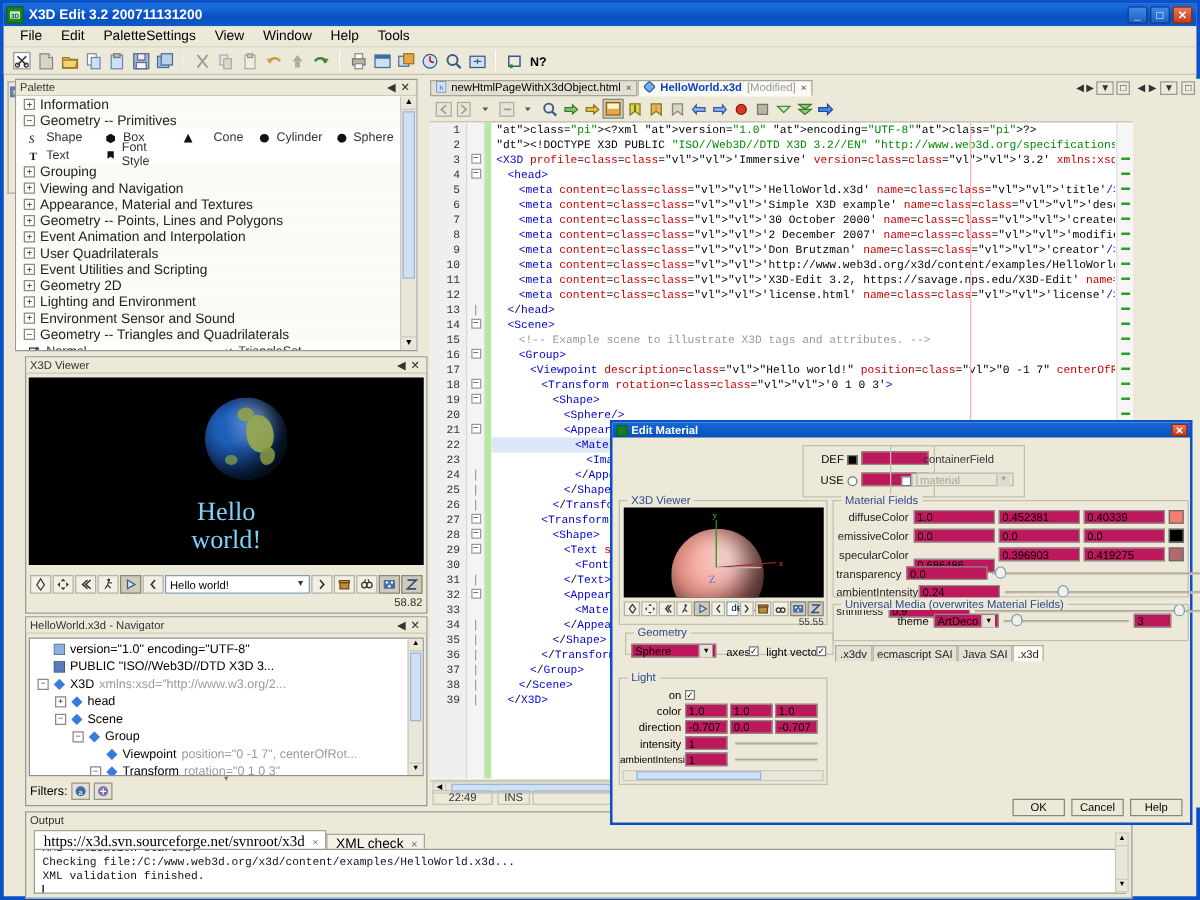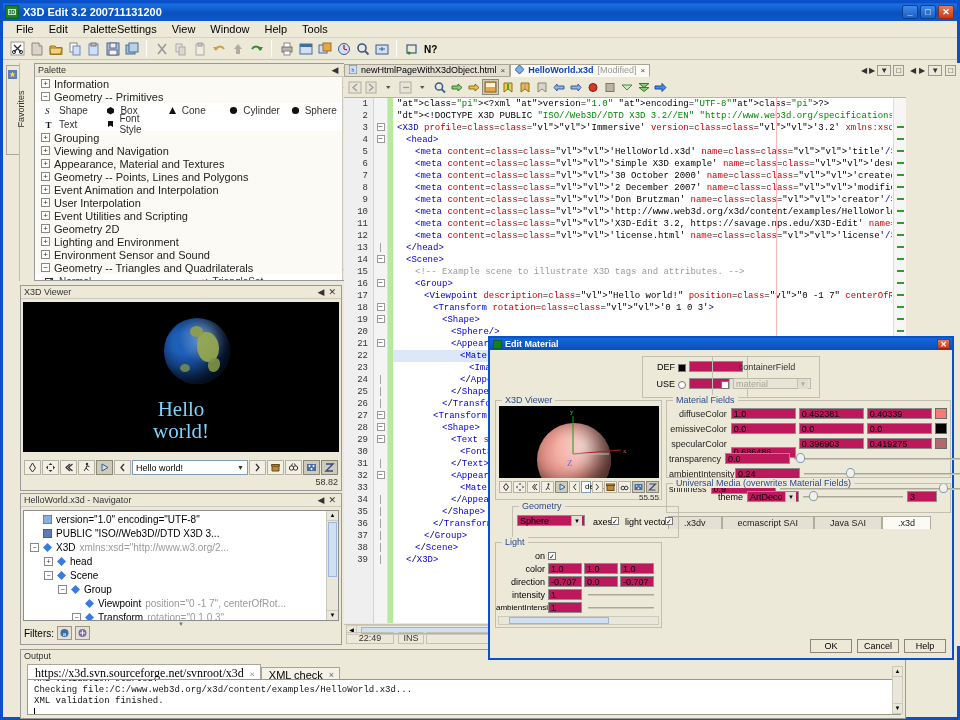--- a/index.html
+++ b/index.html
@@ -74,21 +74,21 @@
   
   .panel { position:absolute; background:#ece9d8; border:1px solid #999; }
   .panel-head {
     height:13px; background:#ece9d8; border-bottom:1px solid #cdc9bb;
     display:flex; align-items:center; font-size:9px; color:#333; padding:0 3px;
   }
   .panel-head .ph-title { flex:1; white-space:nowrap; overflow:hidden; }
   .ph-ctl { font-size:9px; color:#333; padding:0 2px; }
 
   
-  #palette { left:28px; top:0; width:322px; height:218px; }
+  #palette { left:6px; top:0; width:322px; height:218px; }
   .pal-body { position:absolute; left:0; top:13px; right:0; bottom:0; background:#fff; overflow:hidden; }
   .pal-scroll { position:absolute; right:0; top:0; width:13px; bottom:0; background:#e9e6da; border-left:1px solid #cdc9bb; }
   .pal-inner { position:absolute; left:0; top:0; right:13px; bottom:0; overflow:hidden; }
   .cat-row {
     display:flex; align-items:center; height:13px; padding-left:6px;
     font-size:11px; color:#222; background:#fbfaf5;
   }
   .exp {
     display:inline-block; width:9px; height:9px; border:1px solid #888; background:#fff;
     font-size:8px; line-height:7px; text-align:center; margin-right:4px; color:#333;
@@ -234,21 +234,21 @@
   .radio.sq { border-radius:0; background:#000; }
   .chk { width:8px; height:8px; border:1px solid #777; background:#fff; display:inline-block; font-size:7px; line-height:7px; text-align:center; color:#000; }
   .chk.on::after { content:"\2713"; }
   .mf-row { display:flex; align-items:center; height:13px; margin-bottom:2px; }
   .mf-lbl { width:66px; text-align:right; padding-right:4px; font-size:9px; color:#222; }
   .swatch { width:13px; height:11px; border:1px solid #6b6b6b; margin-left:3px; }
   .slider { position:relative; height:11px; flex:1; }
   .slider .track { position:absolute; left:0; right:0; top:5px; height:2px; background:#cdcabb; border-top:1px solid #a9a69a; }
   .slider .knob { position:absolute; top:0px; width:9px; height:10px; background:#f3f1e7; border:1px solid #7f9db9; border-radius:50% 50% 45% 45%; }
   .dtabs { display:flex; align-items:flex-end; font-size:9px; }
-  .dtab { border:1px solid #b0ac9e; border-bottom:none; background:#e4e1d4; padding:1px 15px; color:#222; }
+  .dtab { border:1px solid #b0ac9e; border-bottom:none; background:#e4e1d4; padding:1px 3px; color:#222; }
   .dtab.active { background:#fbfaf4; }
   .dcode { font-family:"Liberation Mono", monospace; font-size:7px; color:#111; line-height:8px; white-space:pre; }
   .dbtn {
     height:14px; min-width:42px; border:1px solid #8b8778; background:#ece9d8;
     font-size:9px; display:flex; align-items:center; justify-content:center; color:#000;
   }
   .mini-viewer { position:absolute; background:#000; overflow:hidden; }
   .msphere {
     position:absolute; left:38px; top:17px; width:74px; height:74px; border-radius:50%;
     background:
@@ -478,21 +478,21 @@
                     </svg>
                   </span>
                   <span style="margin-left: 3px;">Box</span>
                 </div>
                 <div class="pitem" style="width: 62px;">
                   <span class="gi">
                     <svg width="9" height="9" viewBox="0 0 9 9">
                       <path d="M4.5 1 L8 8 L1 8 Z" fill="#111"></path>
                     </svg>
                   </span>
-                  <span style="margin-left: 3px;">Cone</span>
+                  <span style="margin-left: 14px;">Cone</span>
                 </div>
                 <div class="pitem" style="width: 62px;">
                   <span class="gi">
                     <svg width="9" height="9" viewBox="0 0 9 9">
                       <ellipse cx="4.5" cy="4.5" rx="3.6" ry="3.4" fill="#111"></ellipse>
                     </svg>
                   </span>
                   <span style="margin-left: 3px;">Cylinder</span>
                 </div>
                 <div class="pitem" style="width: 62px;">
@@ -537,21 +537,21 @@
               <div class="cat-row">
                 <span class="exp">+</span>
                 <span>Geometry -- Points, Lines and Polygons</span>
               </div>
               <div class="cat-row">
                 <span class="exp">+</span>
                 <span>Event Animation and Interpolation</span>
               </div>
               <div class="cat-row">
                 <span class="exp">+</span>
-                <span>User Interpolation</span>
+                <span>User Quadrilaterals</span>
               </div>
               <div class="cat-row">
                 <span class="exp">+</span>
                 <span>Event Utilities and Scripting</span>
               </div>
               <div class="cat-row">
                 <span class="exp">+</span>
                 <span>Geometry 2D</span>
               </div>
               <div class="cat-row">
@@ -1301,21 +1301,21 @@
 
     <div style="position:absolute;left:178px;top:178px;width:282px;height:112px;">
       <div class="dtabs" id="dtabs">
           <div class="dtab">.x3dv</div>
           <div class="dtab">ecmascript SAI</div>
           <div class="dtab">Java SAI</div>
           <div class="dtab active">.x3d</div>
         </div>
     </div>
 
-    <div class="grp" style="left:22px;top:168px;width:167px;height:32px;">
+    <div class="grp" style="left:10px;top:168px;width:167px;height:18px;">
       <div class="grp-lbl">Geometry</div>
       <div class="fld" style="position:absolute;left:4px;top:8px;width:68px;display:flex;align-items:center;">
         <span>Sphere</span>
         <span style="margin-left:auto;background:#e4e1d4;border-left:1px solid #b0ac9e;padding:0 2px;font-size:6px;">▼</span>
       </div>
       <span style="position:absolute;left:80px;top:10px;font-size:9px;">axes</span>
       <span class="chk on" style="position:absolute;left:98px;top:10px;"></span>
       <span style="position:absolute;left:112px;top:10px;font-size:9px;">light vector</span>
       <span class="chk on" style="position:absolute;left:152px;top:10px;"></span>
     </div>

